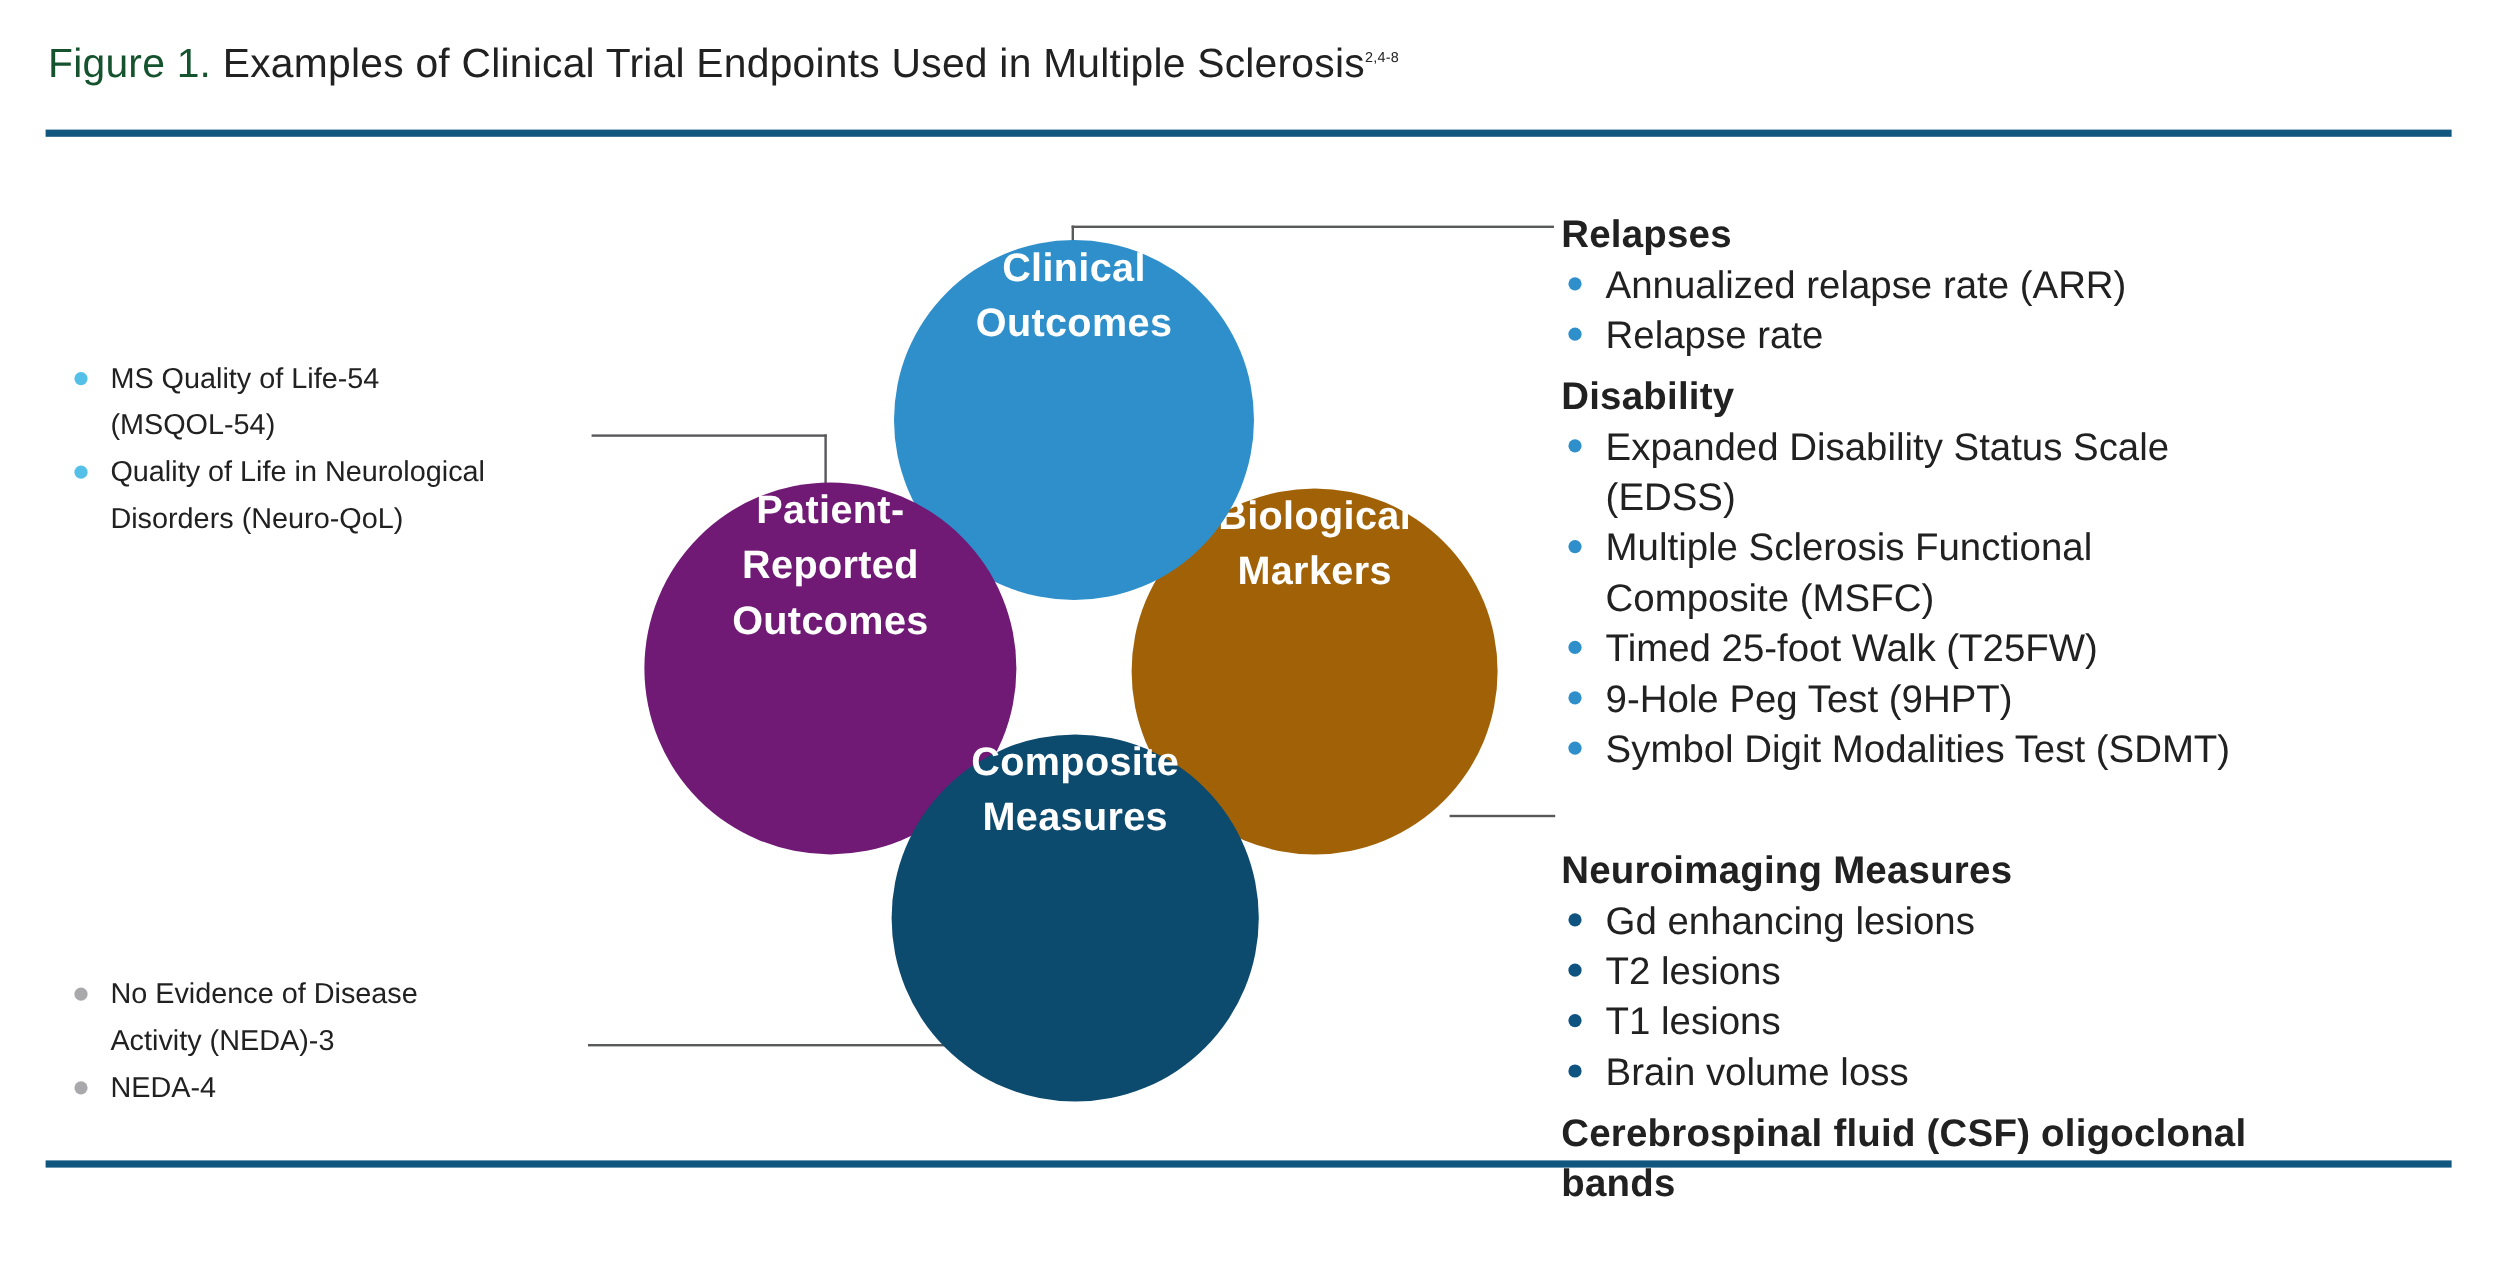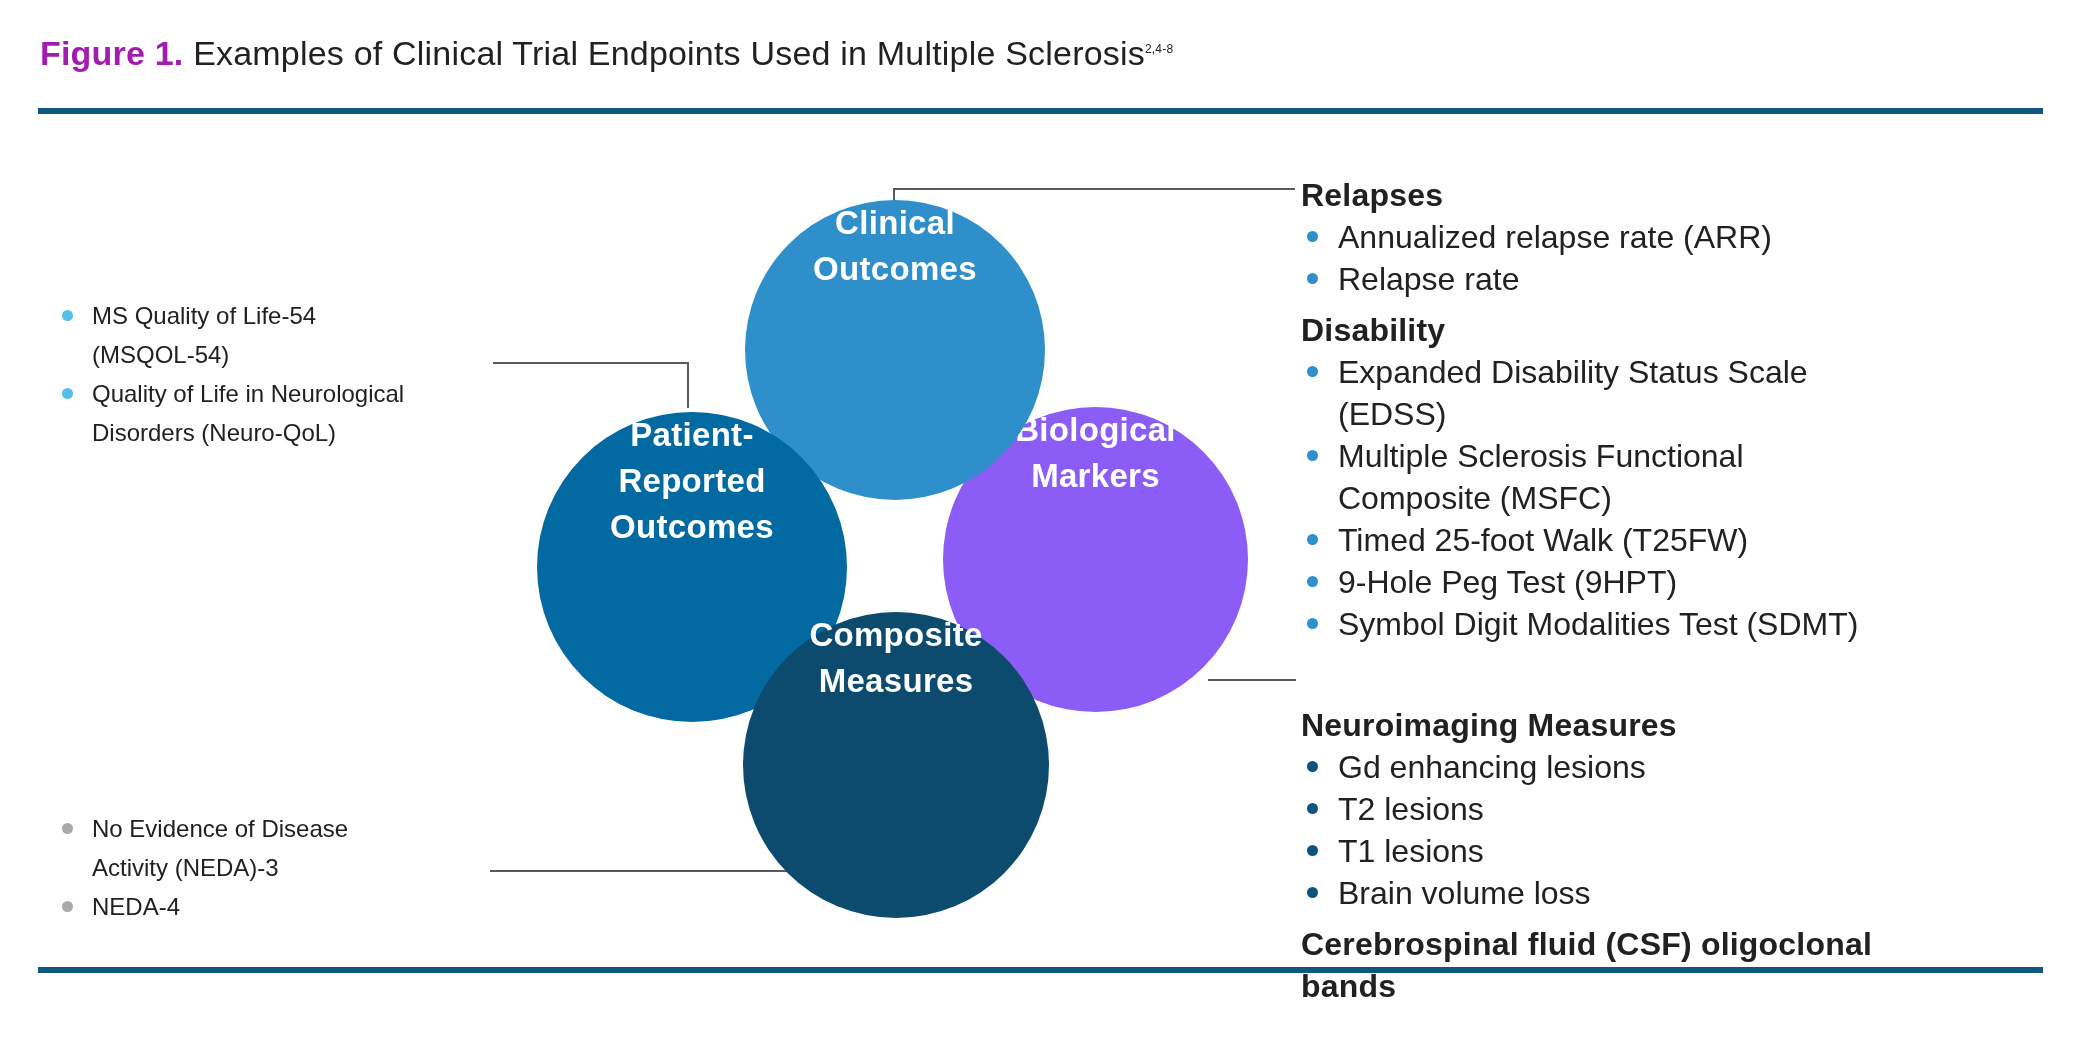--- a/index.html
+++ b/index.html
@@ -6,35 +6,35 @@
   #canvas{
     position:relative;
     width:2093px;height:1061px;
     background:#ffffff;
     font-family:"Liberation Sans","DejaVu Sans",sans-serif;
     color:#212121;
     overflow:hidden;
   }
   
   #title{position:absolute;left:40px;top:34px;font-size:34px;letter-spacing:.2px;white-space:nowrap;}
-  #title .fig{font-weight:bold;color:#a21caf;}
+  #title .fig{font-weight:normal;color:#14532d;}
   #title sup{font-size:12px;line-height:0;}
   .rule{position:absolute;left:38px;width:2005px;height:6px;background:#11567F;}
   #rule-top{top:108px;}
   #rule-bottom{top:967px;}
   
   .circle{
     position:absolute;border-radius:50%;
     display:flex;align-items:flex-start;justify-content:center;
     text-align:center;color:#ffffff;font-weight:bold;
     font-size:33px;line-height:46px;white-space:pre-line;letter-spacing:.3px;
   }
-  #c-biological{left:943px;top:407px;width:305px;height:305px;background:#8b5cf6;z-index:1;}
+  #c-biological{left:943px;top:407px;width:305px;height:305px;background:#a16207;z-index:1;}
   #c-clinical{left:745px;top:200px;width:300px;height:300px;background:#2E8FCB;z-index:2;}
-  #c-patient{left:537px;top:412px;width:310px;height:310px;background:#0369a1;z-index:3;}
+  #c-patient{left:537px;top:402px;width:310px;height:310px;background:#701a75;z-index:3;}
   #c-composite{left:743px;top:612px;width:306px;height:306px;background:#0c4a6e;z-index:4;}
   
   .conn{position:absolute;background:#58595B;z-index:0;}
   #cn-clinical-h{left:893px;top:188px;width:402px;height:2px;}
   #cn-clinical-v{left:893px;top:188px;width:2px;height:18px;}
   #cn-patient-h{left:493px;top:362px;width:196px;height:2px;}
   #cn-patient-v{left:687px;top:362px;width:2px;height:46px;}
   #cn-composite-h{left:490px;top:870px;width:300px;height:2px;}
   #cn-biological-h{left:1208px;top:679px;width:88px;height:2px;}
   

